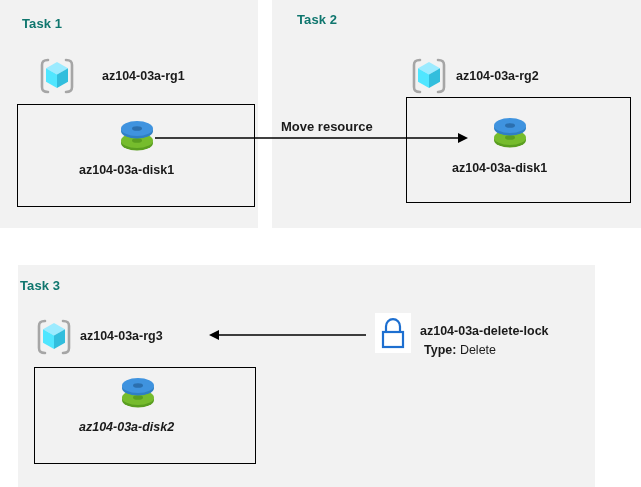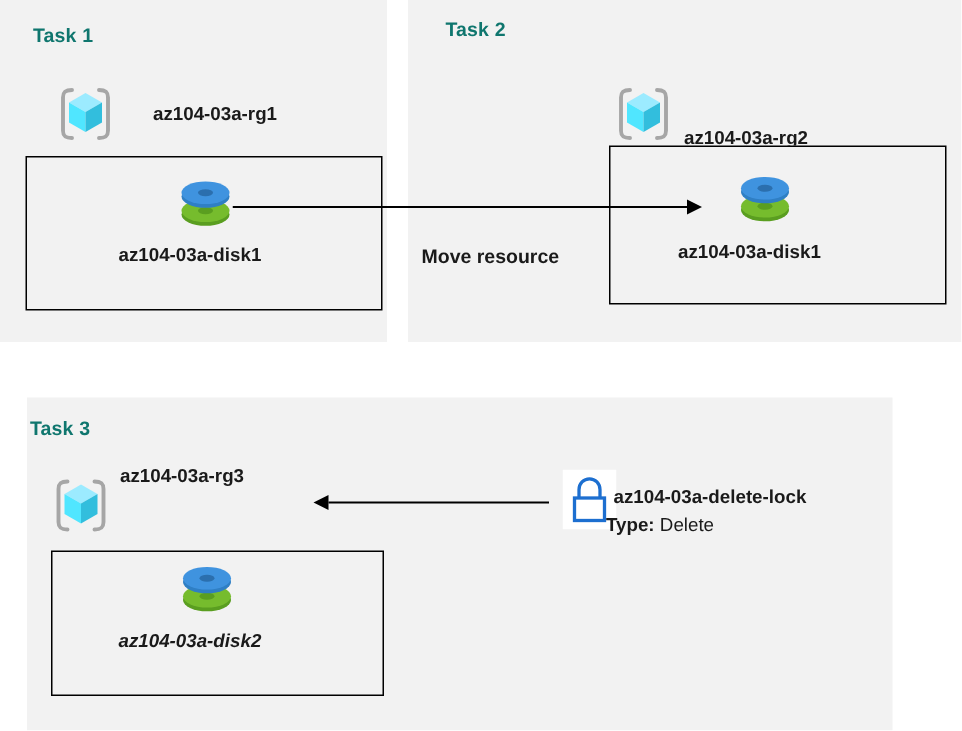--- a/index.html
+++ b/index.html
@@ -113,37 +113,37 @@
 
 <div class="icon" style="left:408px; top:55px;">
   <svg width="42" height="42" viewBox="0 0 42 42">
     <path d="M12 5 C6.5 5 6 7.5 6 10 L6 32 C6 34.5 6.5 37 12 37" fill="none" stroke="#a6a6a6" stroke-width="2.6" stroke-linecap="round"></path>
     <path d="M30 5 C35.5 5 36 7.5 36 10 L36 32 C36 34.5 35.5 37 30 37" fill="none" stroke="#a6a6a6" stroke-width="2.6" stroke-linecap="round"></path>
     <path d="M21 7 L32 13.3 L21 19.6 L10 13.3 Z" fill="#9cebff"></path>
     <path d="M10 13.3 L21 19.6 L21 33 L10 26.7 Z" fill="#50e6ff"></path>
     <path d="M32 13.3 L32 26.7 L21 33 L21 19.6 Z" fill="#32bedd"></path>
   </svg>
 </div>
-<div class="node-label" style="left:456px; top:69px;margin-top:16px;">az104-03a-rg2</div>
+<div class="node-label" style="left:456px; top:69px;">az104-03a-rg2</div>
 
 <div class="inner-box" style="left:406px; top:97px; width:225px; height:106px;"></div>
 
 <div class="icon" style="left:492px; top:113px;">
   <svg width="36" height="40" viewBox="0 0 36 40">
     <ellipse cx="18" cy="27" rx="16" ry="7.5" fill="#5a9e20"></ellipse>
     <ellipse cx="18" cy="24.5" rx="16" ry="7.5" fill="#76bc2d"></ellipse>
     <ellipse cx="18" cy="24.5" rx="5" ry="2.3" fill="#5a9e20"></ellipse>
     <ellipse cx="18" cy="15" rx="16" ry="7.5" fill="#2f7fc4"></ellipse>
     <ellipse cx="18" cy="12.5" rx="16" ry="7.5" fill="#3f93df"></ellipse>
     <ellipse cx="18" cy="12.5" rx="5" ry="2.3" fill="#2b6fae"></ellipse>
   </svg>
 </div>
 <div class="node-label" style="left:452px; top:161px;">az104-03a-disk1</div>
 
-<div class="edge-label" style="left:281px; top:119px;margin-top:44px;">Move resource</div>
+<div class="edge-label" style="left:281px; top:119px;">Move resource</div>
 
 <div class="arrow" style="left:155px; top:130px;">
   <svg width="315" height="16" viewBox="0 0 315 16">
     <line x1="0" y1="8" x2="303" y2="8" stroke="#000000" stroke-width="1.3"></line>
     <path d="M303 3 L313 8 L303 13 Z" fill="#000000"></path>
   </svg>
 </div>
 
 <div class="panel" style="left:18px; top:265px; width:577px; height:222px;"></div>
 
@@ -151,21 +151,21 @@
 
 <div class="icon" style="left:33px; top:316px;">
   <svg width="42" height="42" viewBox="0 0 42 42">
     <path d="M12 5 C6.5 5 6 7.5 6 10 L6 32 C6 34.5 6.5 37 12 37" fill="none" stroke="#a6a6a6" stroke-width="2.6" stroke-linecap="round"></path>
     <path d="M30 5 C35.5 5 36 7.5 36 10 L36 32 C36 34.5 35.5 37 30 37" fill="none" stroke="#a6a6a6" stroke-width="2.6" stroke-linecap="round"></path>
     <path d="M21 7 L32 13.3 L21 19.6 L10 13.3 Z" fill="#9cebff"></path>
     <path d="M10 13.3 L21 19.6 L21 33 L10 26.7 Z" fill="#50e6ff"></path>
     <path d="M32 13.3 L32 26.7 L21 33 L21 19.6 Z" fill="#32bedd"></path>
   </svg>
 </div>
-<div class="node-label" style="left:80px; top:310px;">az104-03a-rg3</div>
+<div class="node-label" style="left:80px; top:329px;">az104-03a-rg3</div>
 
 <div class="inner-box" style="left:34px; top:367px; width:222px; height:97px;"></div>
 
 <div class="icon" style="left:120px; top:373px;">
   <svg width="36" height="40" viewBox="0 0 36 40">
     <ellipse cx="18" cy="27" rx="16" ry="7.5" fill="#5a9e20"></ellipse>
     <ellipse cx="18" cy="24.5" rx="16" ry="7.5" fill="#76bc2d"></ellipse>
     <ellipse cx="18" cy="24.5" rx="5" ry="2.3" fill="#5a9e20"></ellipse>
     <ellipse cx="18" cy="15" rx="16" ry="7.5" fill="#2f7fc4"></ellipse>
     <ellipse cx="18" cy="12.5" rx="16" ry="7.5" fill="#3f93df"></ellipse>
@@ -182,18 +182,18 @@
 </div>
 
 <div class="icon" style="left:375px; top:313px;">
   <svg width="36" height="40" viewBox="0 0 36 40">
     <rect x="0" y="0" width="36" height="40" fill="#ffffff"></rect>
     <path d="M11 19 L11 13.5 C11 9.4 14.1 6.2 18 6.2 C21.9 6.2 25 9.4 25 13.5 L25 19" fill="none" stroke="#1d6fd0" stroke-width="2.2"></path>
     <rect x="8" y="19" width="20" height="15" fill="none" stroke="#1d6fd0" stroke-width="2.2"></rect>
   </svg>
 </div>
 
-<div class="node-label" style="left:409px; top:324px;">az104-03a-delete-lock</div>
+<div class="node-label" style="left:420px; top:324px;">az104-03a-delete-lock</div>
 
-<div class="node-label sub" style="left:404px; top:343px;">
+<div class="node-label sub" style="left:424px; top:343px;">
   <span class="kw">Type: </span>
   <span>Delete</span>
 </div>
 
 </body></html>

